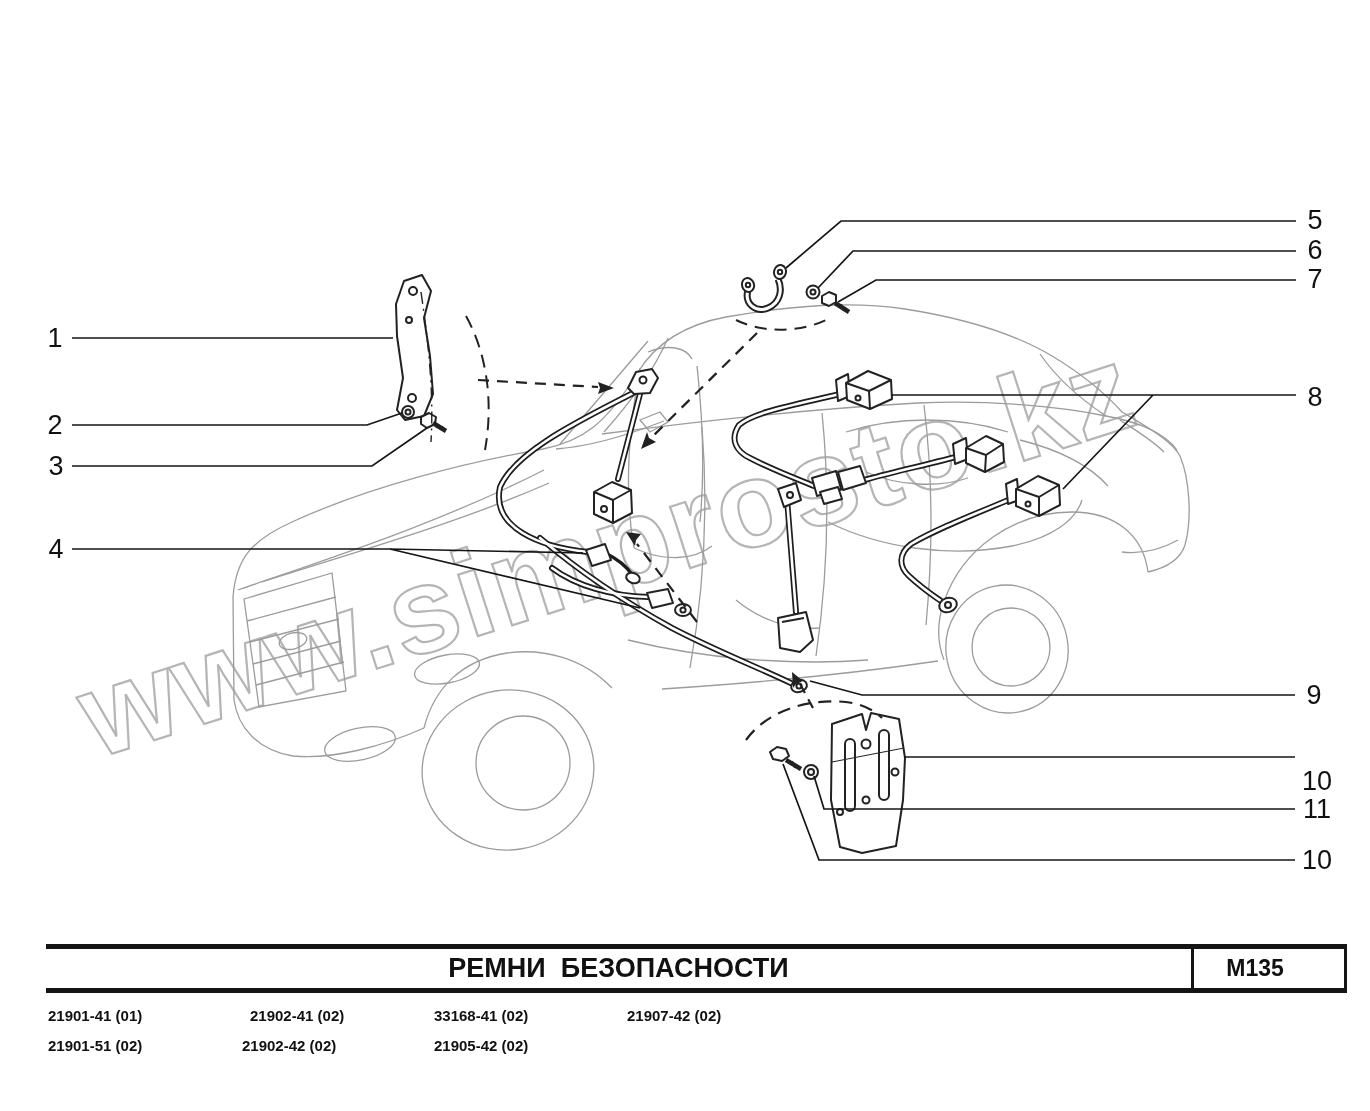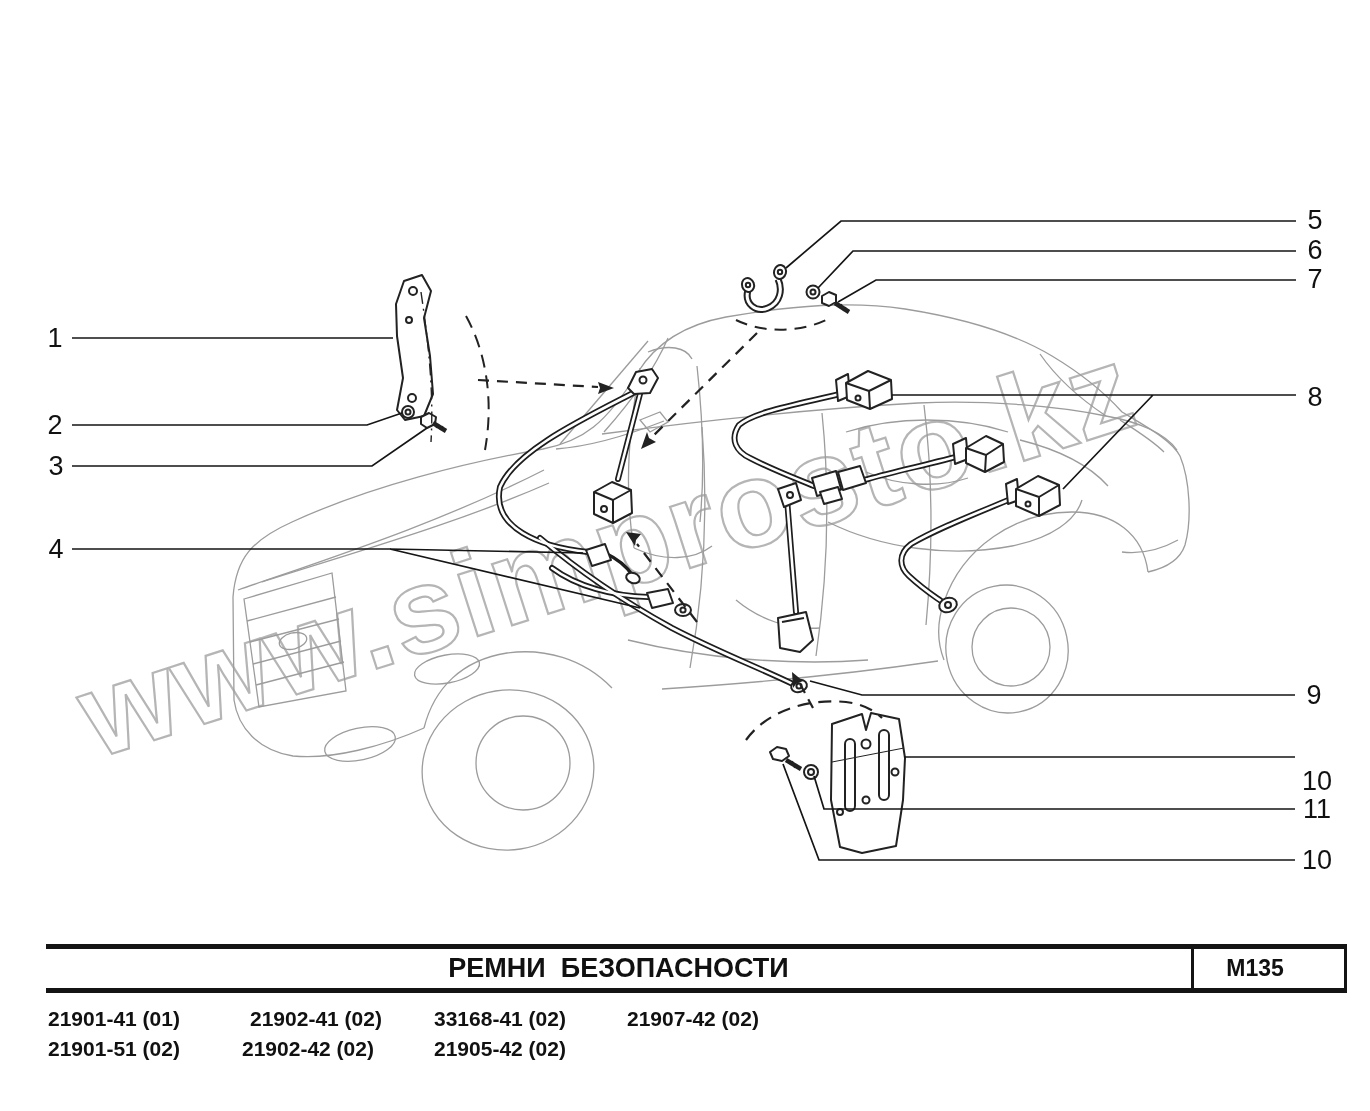--- a/index.html
+++ b/index.html
@@ -11,21 +11,21 @@
              pointer-events:none;}
   svg.canvas{position:absolute;left:0;top:0;}
   .callout{position:absolute;width:34px;height:30px;line-height:30px;text-align:center;
            font-size:27px;color:#111;}
   
   .f-line{position:absolute;background:#141414;}
   .f-title{position:absolute;left:46px;top:949px;width:1145px;height:39px;line-height:39px;
            text-align:center;font-size:27px;font-weight:700;color:#111;white-space:pre;}
   .f-code{position:absolute;left:1191px;top:949px;width:128px;height:39px;line-height:39px;
           text-align:center;font-size:23px;font-weight:700;color:#111;}
-  .pn{position:absolute;font-size:21px;font-weight:700;color:#111;white-space:pre;}
+  .pn{position:absolute;font-size:15px;font-weight:700;color:#111;white-space:pre;}
 </style>
 </head>
 <body>
 
 <div class="stage">
 
   <div class="watermark">www.simprosto.kz</div>
 
   <svg class="canvas" width="1370" height="1111" viewBox="0 0 1370 1111">
 

